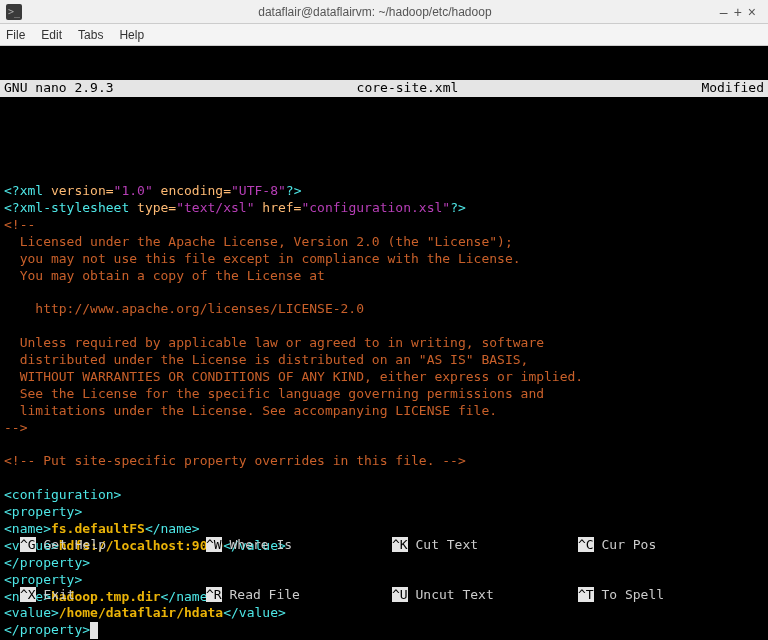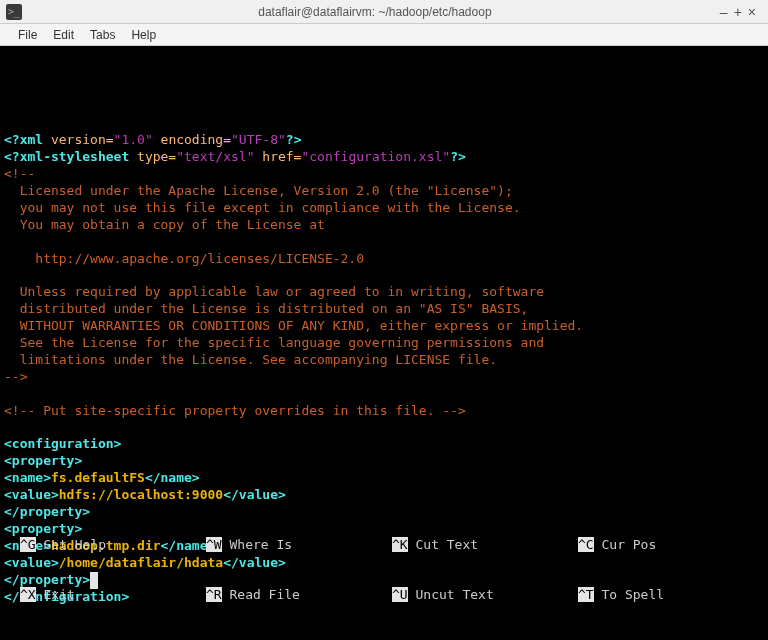--- a/index.html
+++ b/index.html
@@ -39,21 +39,21 @@
     font-size: 12px;
     color: #555;
     font-weight: normal;
   }
   .win-controls { font-family: sans-serif; color: #555; font-size: 14px; letter-spacing: 6px; }
   .menu-bar {
     background: #f4f4f4;
     height: 22px;
     display: flex;
     align-items: center;
-    padding: 0 18px;
+    padding: 0 6px;
     gap: 16px;
     font-family: sans-serif;
     font-size: 12px;
     color: #333;
     border-bottom: 1px solid #ccc;
   }
   .terminal {
     flex: 1;
     background: #000;
     color: #ccc;
@@ -69,21 +69,21 @@
     display: flex;
     padding: 0 4px;
   }
   .nano-header .left { flex: 0 0 auto; }
   .nano-header .center { flex: 1; text-align: center; }
   .nano-header .right { flex: 0 0 auto; }
   .editor-content {
     padding: 2px 4px;
   }
   
-  .c-cyan { color: #4ee7e7; font-weight: bold; }
+  .c-cyan { color: #4ee7e7; font-weight: normal; }
   .c-green { color: #fdba74; }
   .c-mag { color: #b73eb7; }
   .c-comment { color: #c9602a; }
   .c-white { color: #eab308; font-weight: bold; }
   .cursor {
     display: inline-block;
     width: 8px;
     background: #e5e5e5;
   }
   .nano-footer {
@@ -109,20 +109,25 @@
 </div>
 
 <div class="menu-bar">
   <span>File</span>
   <span>Edit</span>
   <span>Tabs</span>
   <span>Help</span>
 </div>
 
 <div class="terminal">
+  <div class="nano-header">
+    <span class="left">GNU nano 2.9.3</span>
+    <span class="center">core-site.xml</span>
+    <span class="right">Modified</span>
+  </div>
 
   <div class="editor-content">
 <span> </span>
 <span class="c-cyan">&lt;?xml</span><span class="c-green"> version=</span><span class="c-mag">"1.0"</span><span class="c-green"> encoding=</span><span class="c-mag">"UTF-8"</span><span class="c-cyan">?&gt;</span>
 <span class="c-cyan">&lt;?xml-stylesheet</span><span class="c-green"> type=</span><span class="c-mag">"text/xsl"</span><span class="c-green"> href=</span><span class="c-mag">"configuration.xsl"</span><span class="c-cyan">?&gt;</span>
 <span class="c-comment">&lt;!--</span>
 <span class="c-comment">  Licensed under the Apache License, Version 2.0 (the "License");</span>
 <span class="c-comment">  you may not use this file except in compliance with the License.</span>
 <span class="c-comment">  You may obtain a copy of the License at</span>
 <span> </span>

